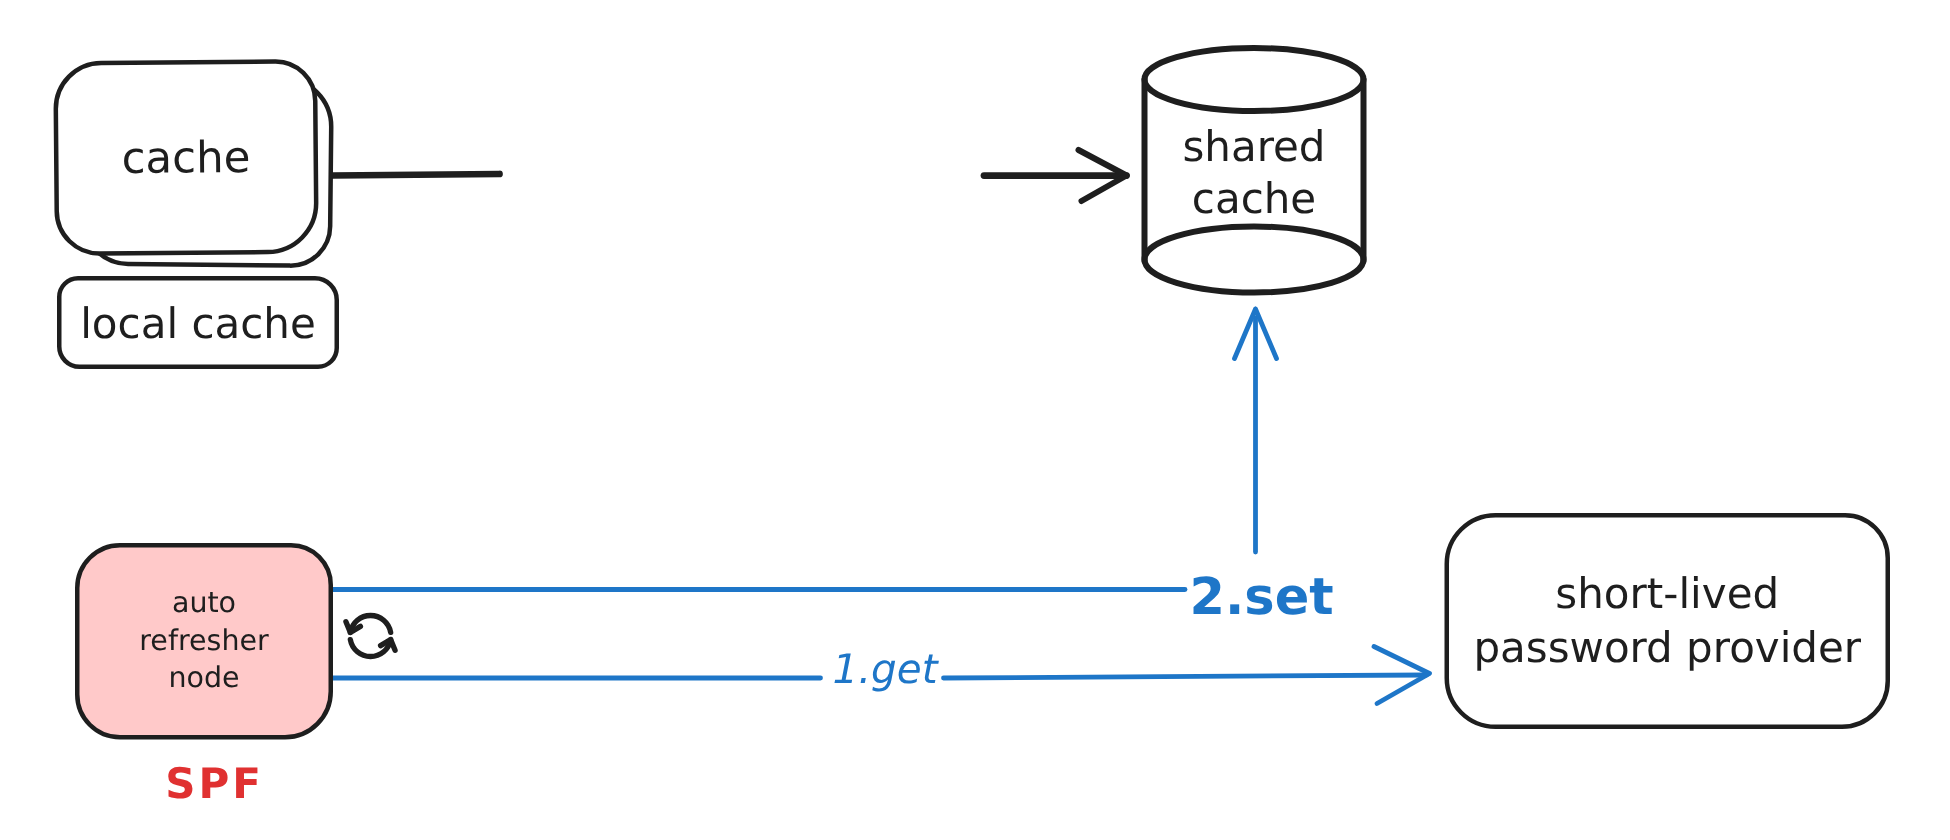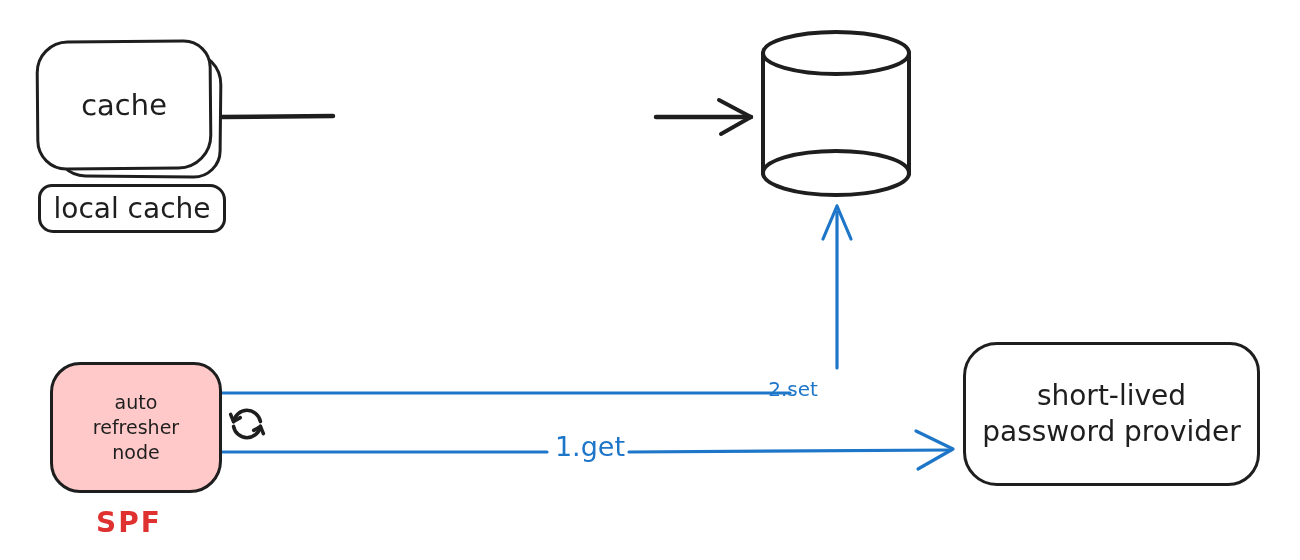--- a/index.html
+++ b/index.html
@@ -38,21 +38,21 @@
     border-radius:30px 34px 28px 32px;
     transform:rotate(.6deg);
   }
   .node-front{
     left:36px;top:40px;width:176px;height:130px;
     border-radius:32px 28px 34px 30px;
     transform:rotate(-.5deg);
     font-size:29px;
   }
   .local-cache{
-    left:38px;top:184px;width:188px;height:49px;
+    left:38px;top:184px;width:188px;height:62px;
     border-radius:14px 16px 14px 15px;
     border-width:3px;
     font-size:28px;
   }
   .auto-refresher{
     left:50px;top:362px;width:172px;height:131px;
     border-radius:30px 28px 32px 30px;
     background:var(--pink);
     font-size:19px;
     line-height:1.32;
@@ -78,33 +78,35 @@
     position:absolute;
     text-align:center;
     line-height:1.27;
   }
   .lbl-get-for-update{
     left:332px;top:78px;width:326px;
     font-size:28px;
     color:var(--ink);
   }
   .lbl-set{
-    left:748px;top:377px;width:90px;
-    font-size:20px;
+    left:793px;top:377px;width:90px;
+    font-size:34px;
     color:var(--blue);
+    font-weight:bold;
   }
   .lbl-get{
     left:550px;top:430px;width:80px;
     font-size:27px;
     color:var(--blue);
+    font-style:italic;
   }
   .spf-tag{
     position:absolute;
     left:96px;top:506px;width:80px;
-    text-align:left;
+    text-align:right;
     font-size:28px;
     font-weight:bold;
     letter-spacing:2px;
     color:var(--red);
   }
   .refresh-icon{
     position:absolute;
     left:226px;top:401px;width:42px;height:46px;
   }
 </style>
@@ -143,20 +145,21 @@
 
   <div class="box node-back"></div>
   <div class="box node-front">
     <span>cache</span>
   </div>
 
   <div class="box local-cache">
     <span>local cache</span>
   </div>
 
+  <div class="shape-label shared-cache-label">shared cache</div>
 
   <div class="edge-label lbl-set">2.set</div>
   <div class="edge-label lbl-get">1.get</div>
 
   <div class="box auto-refresher">
     <span>auto refresher node</span>
   </div>
 
   <svg class="refresh-icon" viewBox="0 0 40 40" aria-hidden="true">
     <path class="stroke-ink" fill="none" stroke-width="3.4" stroke-linecap="round" stroke-linejoin="round" d="M32.8 17.7 A 13 13 0 0 0 7.2 17.7"></path>

